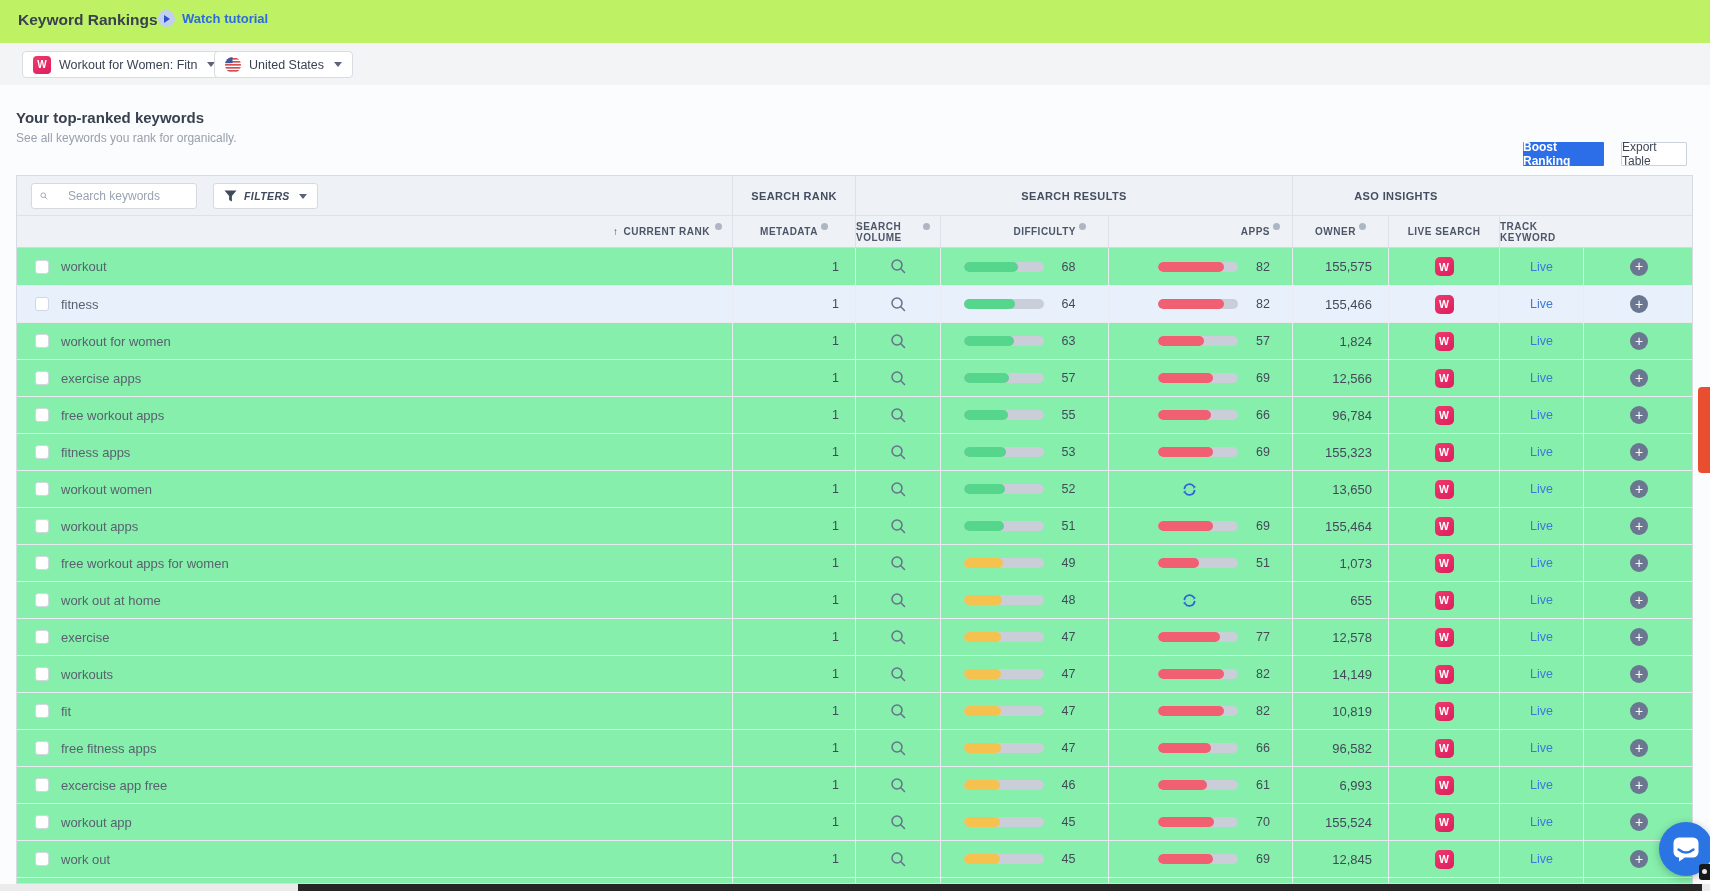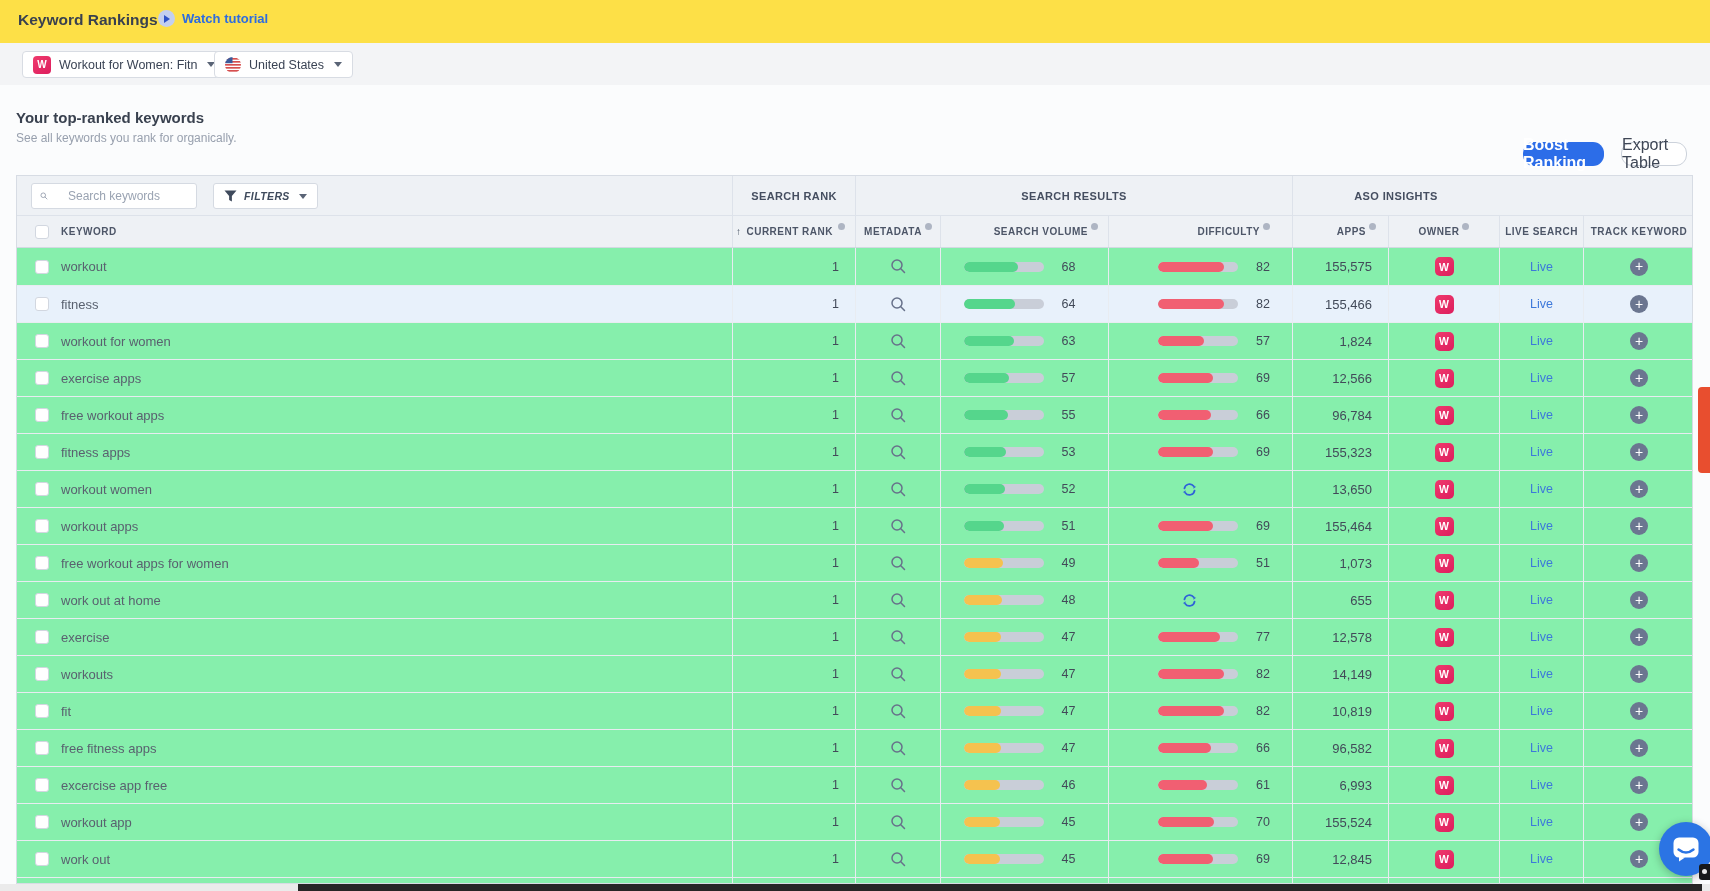--- a/index.html
+++ b/index.html
@@ -1,20 +1,20 @@
 <!DOCTYPE html>
 <html><head>
 <meta charset="utf-8">
 <style>
   * { margin:0; padding:0; box-sizing:border-box; }
   html,body { width:1710px; height:891px; overflow:hidden; position:relative;
     font-family:"Liberation Sans","DejaVu Sans",sans-serif; background:#fbfcfd; }
 
   
-  .topbar { position:absolute; left:0; top:0; width:1710px; height:43px; background:#fde047; }
+  .topbar { position:absolute; left:0; top:0; width:1710px; height:43px; background:#bef264; }
   .page-title { position:absolute; left:18px; top:11px; font-size:15.5px; font-weight:700; color:#39414f; }
   .tutorial { position:absolute; left:158px; top:10px; display:flex; align-items:center; gap:7px; cursor:pointer; }
   .play-circle { width:17px; height:17px; border-radius:50%; background:#c3cfef; position:relative; }
   .play-circle::after { content:""; position:absolute; left:6px; top:4.5px; border-left:6px solid #2d52c8;
     border-top:4px solid transparent; border-bottom:4px solid transparent; }
   .tutorial-label { font-size:13px; font-weight:700; color:#2d6ce0; }
 
   
   .selector-band { position:absolute; left:0; top:43px; width:1710px; height:42px; background:#f3f4f6; }
   .pill { position:absolute; top:8px; height:27px; background:#fff; border:1px solid #d8dce3; border-radius:4px;
@@ -22,21 +22,21 @@
   .pill-app { left:22px; }
   .pill-country { left:214px; }
   .w-badge { width:18px; height:18px; border-radius:4px; background:linear-gradient(140deg,#ef3a6d,#dd1e5e);
     color:#fff; font-size:10px; font-weight:700; display:flex; align-items:center; justify-content:center; }
   .caret { width:0; height:0; border-left:4px solid transparent; border-right:4px solid transparent;
     border-top:5px solid #5a6476; margin-left:2px; }
 
   
   .section-heading { position:absolute; left:16px; top:109px; font-size:15px; font-weight:700; color:#39414f; }
   .section-sub { position:absolute; left:16px; top:131px; font-size:12px; color:#98a0ae; }
-  .btn { position:absolute; top:142px; height:24px; border-radius:11px; font-size:16px; font-weight:700;
+  .btn { position:absolute; top:142px; height:24px; border-radius:1px; font-size:12px; font-weight:700;
     display:flex; align-items:center; justify-content:center; cursor:pointer; }
   .btn-boost { left:1523px; width:81px; background:#2c6de8; color:#fff; }
   .btn-export { left:1621px; width:66px; background:#fff; color:#3f4756; border:1px solid #ccd2db; font-weight:400; }
 
   
   .table { position:absolute; left:16px; top:175px; width:1677px; background:#fff; border:1px solid #d7dce4; }
   .grid5 { display:grid; grid-template-columns:715px 123px 437px 207px 193px; }
   .grid9 { display:grid; grid-template-columns:715px 123px 85px 168px 184px 96px 111px 84px 111px; }
   .group-row { height:39px; background:#eef1f5; }
   .group-row > div { border-left:1px solid #dde2ea; display:flex; align-items:center; justify-content:center;
@@ -169,24 +169,20 @@
         <span>FILTERS</span>
         <span class="caret"></span>
       </div>
     </div>
     <div>SEARCH RANK</div>
     <div>SEARCH RESULTS</div>
     <div>ASO INSIGHTS</div>
   </div>
 
   <div class="sub-row grid9">
-    <div class="c-keyword">
-      <span class="checkbox"></span>
-      <span>KEYWORD</span>
-    </div>
     <div class="sub-rank">
       <span class="sort-arrow">↑</span>
       <span>CURRENT RANK</span>
       <span class="info-dot"></span>
     </div>
     <div class="sub-center">
       <span>METADATA</span>
       <span class="info-dot"></span>
     </div>
     <div class="sub-right-vol">

